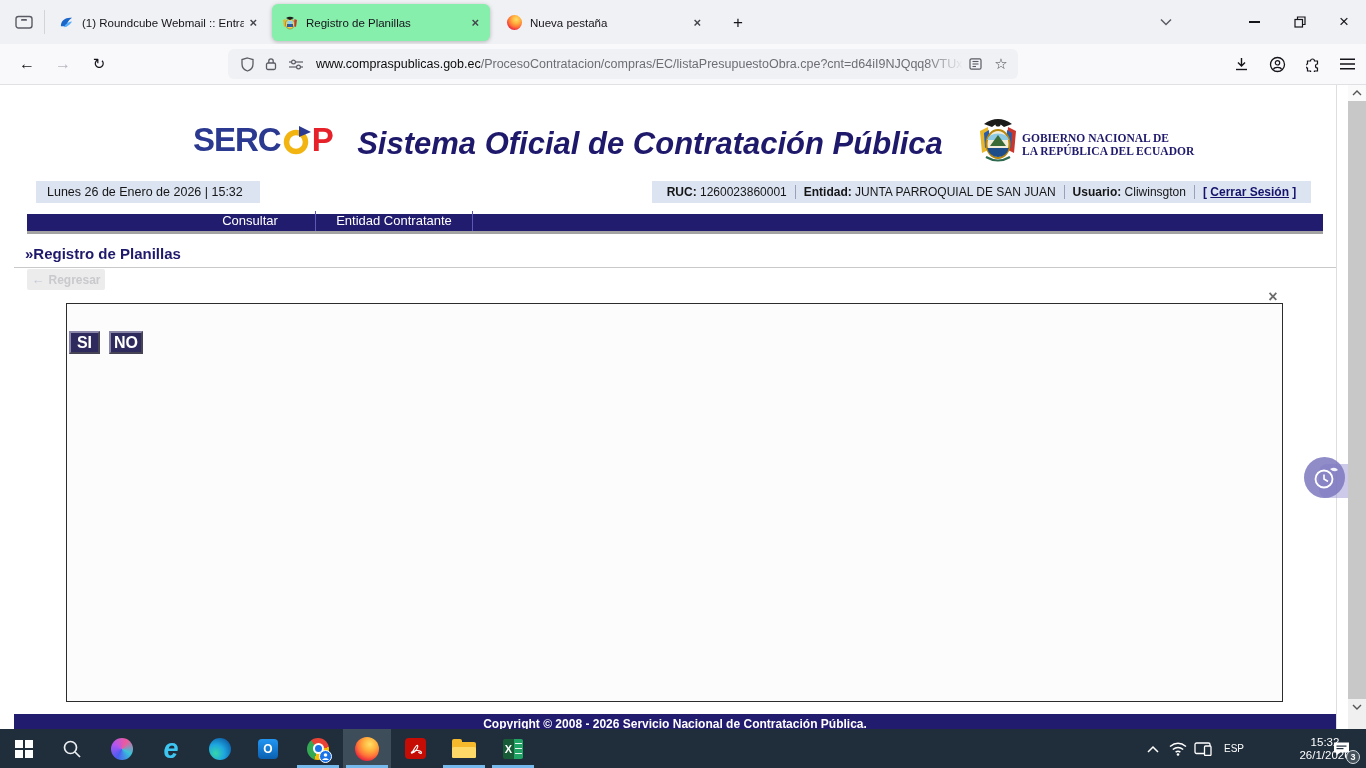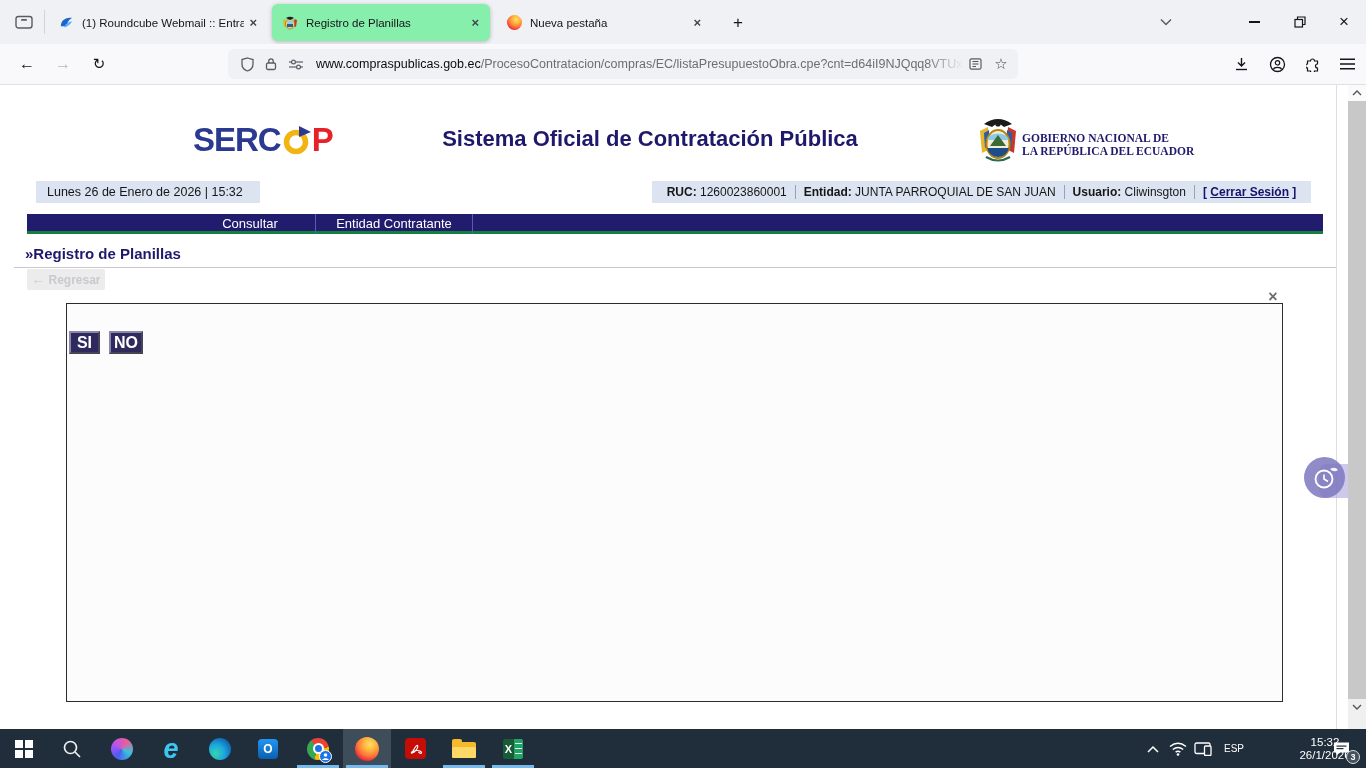--- a/index.html
+++ b/index.html
@@ -25,28 +25,28 @@
   .urltext{position:absolute;left:88px;top:0;height:30px;width:660px;line-height:30px;font-size:12.5px;white-space:nowrap;overflow:hidden;color:#6d6d75;}
   .urltext b{color:#0c0c0d;font-weight:normal;}
   .urlfade{position:absolute;left:698px;top:1px;width:50px;height:28px;background:linear-gradient(to right,rgba(240,241,244,0),#f0f1f4 75%);}
 
   
   .page{position:absolute;left:0;top:85px;width:1348px;height:644px;background:#fff;overflow:hidden;}
   .pageline{position:absolute;left:1336px;top:0;height:644px;border-left:1px solid #dedede;}
   .sercop{position:absolute;left:193px;top:36px;display:flex;align-items:center;font-weight:bold;font-size:33px;letter-spacing:-1px;font-family:"Liberation Sans",sans-serif;}
   .sercop .p1{color:#2b3a90;}
   .sercop .p3{color:#e62129;}
-  .site-title{position:absolute;left:320px;top:41px;width:660px;text-align:center;font-size:22px;font-weight:bold;color:#1e196b;}
+  .site-title{position:absolute;left:320px;top:41px;width:660px;text-align:center;font-size:31px;font-weight:bold;color:#1e196b;font-style:italic;}
   .gov{position:absolute;left:1022px;top:47px;font-family:"Liberation Serif",serif;font-weight:bold;font-size:11.5px;color:#1e196b;line-height:13px;}
   .infobar{position:absolute;top:96px;height:22px;background:#dce4f2;font-size:12.5px;color:#161616;display:flex;align-items:center;}
   .sess-sep{border-left:1px solid #97a1ba;height:14px;margin:0 8px;}
   .sess b{font-weight:bold;}
   .logout{font-weight:bold;color:#14126b;}
   .logout u{text-decoration:underline;}
-  .navbar{position:absolute;left:27px;top:129px;width:1296px;height:20px;background:#221c6e;border-bottom:3px solid #15803d;display:flex;align-items:flex-start;padding-left:158px;}
+  .navbar{position:absolute;left:27px;top:129px;width:1296px;height:20px;background:#221c6e;border-bottom:3px solid #a3a3a3;display:flex;align-items:flex-end;padding-left:158px;}
   .navitem{color:#fff;font-size:13px;height:20px;line-height:20px;text-align:center;}
   .heading{position:absolute;left:14px;top:159px;width:1322px;border-bottom:1px solid #c9c9c9;padding:1px 0 5px 11px;font-size:15px;font-weight:bold;color:#1e196b;}
   .regresar{position:absolute;left:27px;top:184px;width:78px;height:21px;background:#ececec;color:#c9c9ce;font-size:12px;font-weight:bold;display:flex;align-items:center;justify-content:center;gap:4px;border-radius:2px;}
   .regresar .arr{color:#c2c6d8;font-size:13px;}
   .dlg-close{position:absolute;left:1263px;top:202px;width:20px;height:20px;text-align:center;font-size:16px;font-weight:bold;color:#6b6b6b;line-height:20px;}
   .dialog{position:absolute;left:66px;top:218px;width:1217px;height:399px;background:#fcfcfc;border:1px solid #2c2c2c;}
   .question{position:absolute;left:3px;top:5px;font-size:13.5px;font-weight:bold;color:#221f6d;}
   .dlgbtn{position:absolute;top:27px;height:23px;background:#2e2a5e;color:#fff;font-size:16px;font-weight:bold;text-align:center;line-height:19px;border:2px outset #8a87a8;}
   .pfooter{position:absolute;left:14px;top:629px;width:1322px;height:21px;background:#221c6e;color:#fff;font-size:12px;font-weight:bold;text-align:center;line-height:20px;}
   .widget-pill{position:absolute;left:1319px;top:379px;width:29px;height:34px;background:rgba(154,150,210,.5);border-radius:8px 0 0 8px;}
@@ -277,20 +277,21 @@
       <span>Regresar</span>
     </div>
 
     <div class="dlg-close">×</div>
 
     <div class="dialog">
       <div class="dlgbtn" style="left:2px;width:31px;">SI</div>
       <div class="dlgbtn" style="left:42px;width:34px;">NO</div>
     </div>
 
+    <div class="pfooter">Copyright © 2008 - 2026 Servicio Nacional de Contratación Pública.</div>
 
     <div class="widget-pill"></div>
     <div class="widget-circle">
       <svg width="28" height="28" viewBox="0 0 28 28">
           <circle cx="13" cy="15" r="8.5" fill="none" stroke="#fff" stroke-width="1.8"></circle>
           <path d="M13 10.5 V15 l4 2.5" fill="none" stroke="#fff" stroke-width="1.6"></path>
           <path d="M19 5 q5 -3 8 1 q-4 3 -8 -1 z" fill="#fff" opacity="0.9"></path>
         </svg>
     </div>
   </div>

